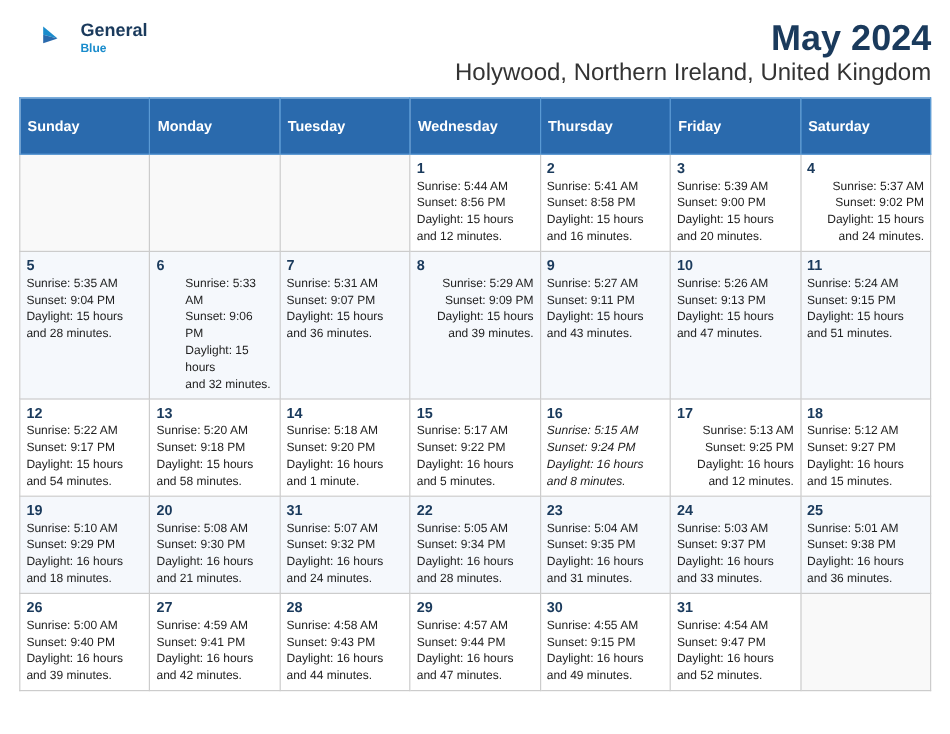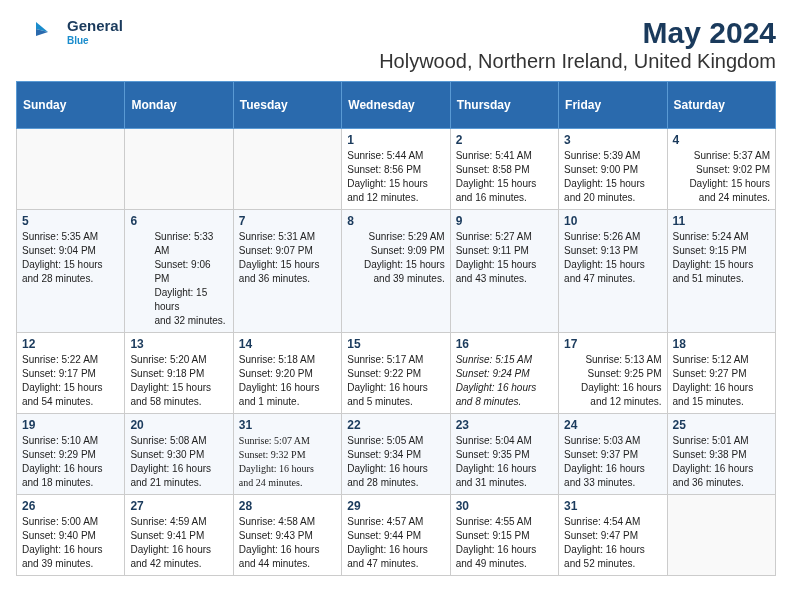--- a/index.html
+++ b/index.html
@@ -260,21 +260,21 @@
         </td>
         <td>
           <div class="day-num">20</div>
           <div class="day-info" style="white-space: pre-line;">Sunrise: 5:08 AM
 Sunset: 9:30 PM
 Daylight: 16 hours
 and 21 minutes.</div>
         </td>
         <td>
           <div class="day-num">31</div>
-          <div class="day-info" style="white-space: pre-line; font-family: Liberation Serif, serif;">Sunrise: 5:07 AM
+          <div class="day-info" style="white-space: pre-line;">Sunrise: 5:07 AM
 Sunset: 9:32 PM
 Daylight: 16 hours
 and 24 minutes.</div>
         </td>
         <td>
           <div class="day-num">22</div>
           <div class="day-info" style="white-space: pre-line;">Sunrise: 5:05 AM
 Sunset: 9:34 PM
 Daylight: 16 hours
 and 28 minutes.</div>

